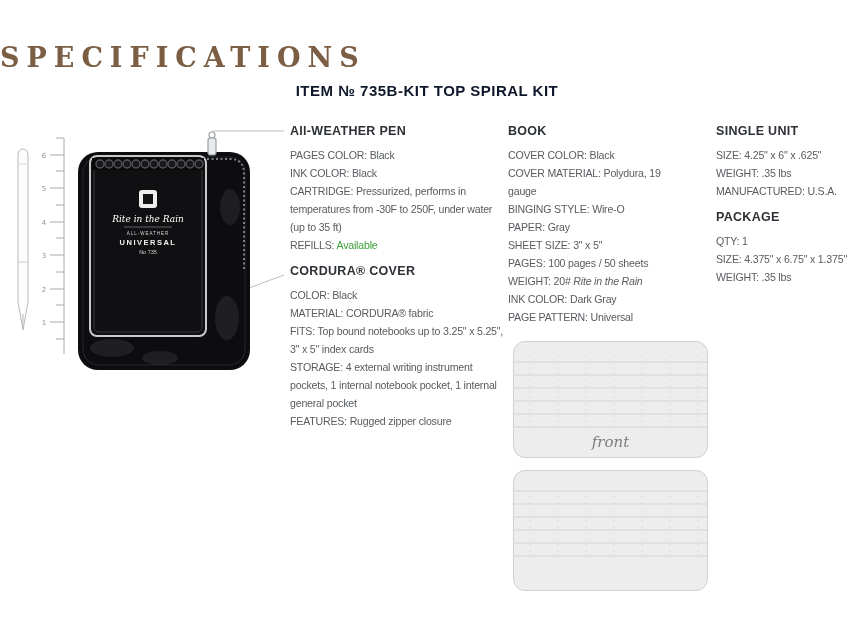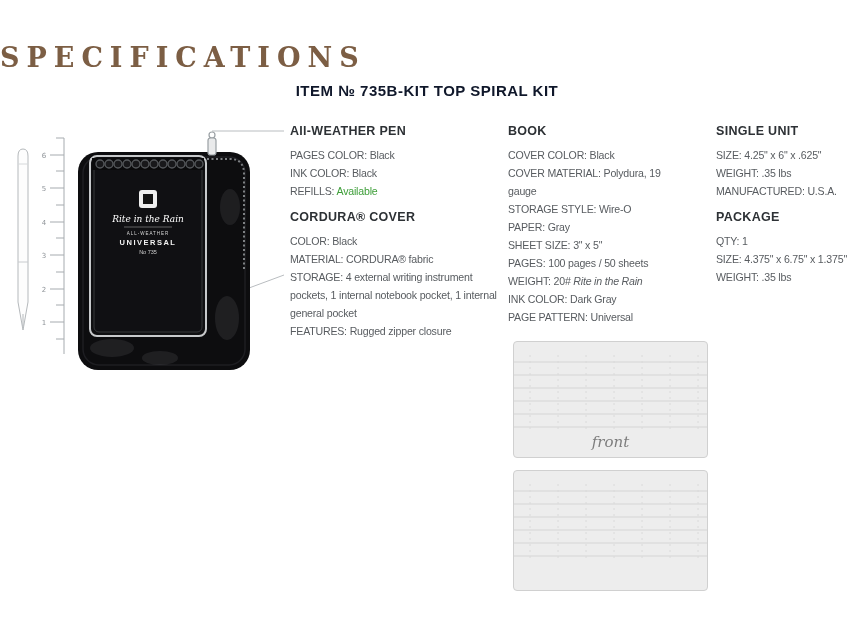--- a/index.html
+++ b/index.html
@@ -22,21 +22,21 @@
   .col3{left:716px;width:138px}
   section + section{margin-top:10px}
   h3{font-size:12.5px;font-weight:700;color:#2d3135;letter-spacing:.3px;
      margin:0 0 7px 0;line-height:15px}
   .row{font-size:10.6px;line-height:18px;color:#585c60;letter-spacing:-.2px}
   .col3 .row{white-space:nowrap}
   .green{color:#3e9e39}
   .ital{font-style:italic}
 
   .pattern-card{position:absolute;width:195px;background:#ededed;
-                border:1px solid #d0d0d0;border-radius:4px;overflow:hidden}
+                border:1px solid #d0d0d0;border-radius:12px;overflow:hidden}
   .card-front{left:513px;top:341px;height:117px}
   .card-back{left:513px;top:470px;height:121px}
   .pattern-card svg{position:absolute;left:0;top:0}
   .pattern-card figcaption{position:absolute;bottom:6px;left:0;width:100%;
       text-align:center;font-family:"DejaVu Serif","Liberation Serif",serif;
       font-style:italic;font-size:15px;color:#7d7d7d}
 
   .leader{stroke:#b9bdc0;stroke-width:1;fill:none}
   .ruler line{stroke:#a6abaf;stroke-width:1}
   .ruler text{font-family:"DejaVu Sans",sans-serif;font-size:7px;fill:#8e9398}
@@ -130,37 +130,39 @@
         <text x="140" y="142" text-anchor="middle" font-size="5.5" fill="#cfcfcf">No 735</text>
       </g>
     </g>
   </svg>
 
   <div class="col col1">
     <section>
       <h3>All-WEATHER PEN</h3>
       <p class="row"><span class="lbl">PAGES COLOR:</span> <span class="val">Black</span></p>
       <p class="row"><span class="lbl">INK COLOR:</span> <span class="val">Black</span></p>
+      <p class="row"><span class="lbl">CARTRIDGE:</span> <span class="val">Pressurized, performs in temperatures from -30F to 250F, under water (up to 35 ft)</span></p>
       <p class="row"><span class="lbl">REFILLS:</span> <span class="val green">Available</span></p>
     </section>
     <section>
       <h3>CORDURA® COVER</h3>
       <p class="row"><span class="lbl">COLOR:</span> <span class="val">Black</span></p>
       <p class="row"><span class="lbl">MATERIAL:</span> <span class="val">CORDURA® fabric</span></p>
+      <p class="row"><span class="lbl">FITS:</span> <span class="val">Top bound notebooks up to 3.25" x 5.25", 3" x 5" index cards</span></p>
       <p class="row"><span class="lbl">STORAGE:</span> <span class="val">4 external writing instrument pockets, 1 internal notebook pocket, 1 internal general pocket</span></p>
       <p class="row"><span class="lbl">FEATURES:</span> <span class="val">Rugged zipper closure</span></p>
     </section>
   </div>
 
   <div class="col col2">
     <section>
       <h3>BOOK</h3>
       <p class="row"><span class="lbl">COVER COLOR:</span> <span class="val">Black</span></p>
       <p class="row"><span class="lbl">COVER MATERIAL:</span> <span class="val">Polydura, 19 gauge</span></p>
-      <p class="row"><span class="lbl">STORAGE STYLE:</span> <span class="val">Wire-O</span></p>
+      <p class="row"><span class="lbl">BINGING STYLE:</span> <span class="val">Wire-O</span></p>
       <p class="row"><span class="lbl">PAPER:</span> <span class="val">Gray</span></p>
       <p class="row"><span class="lbl">SHEET SIZE:</span> <span class="val">3" x 5"</span></p>
       <p class="row"><span class="lbl">PAGES:</span> <span class="val">100 pages / 50 sheets</span></p>
       <p class="row"><span class="lbl">WEIGHT:</span> <span class="val">20#</span> <span class="val ital">Rite in the Rain</span></p>
       <p class="row"><span class="lbl">INK COLOR:</span> <span class="val">Dark Gray</span></p>
       <p class="row"><span class="lbl">PAGE PATTERN:</span> <span class="val">Universal</span></p>
     </section>
   </div>
 
   <div class="col col3">

